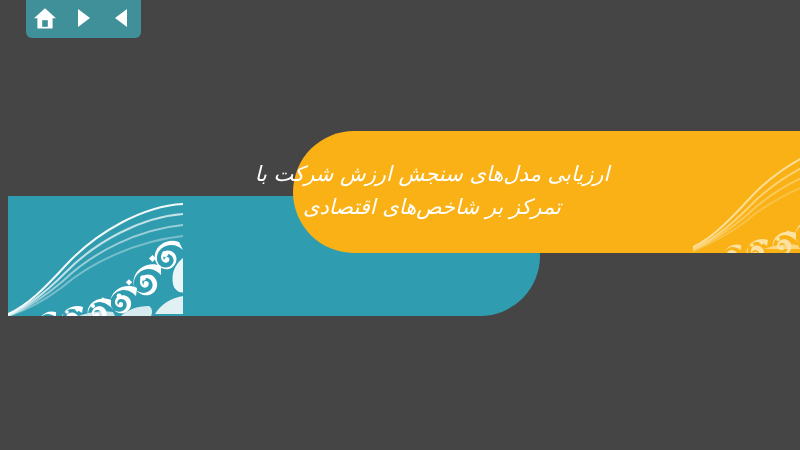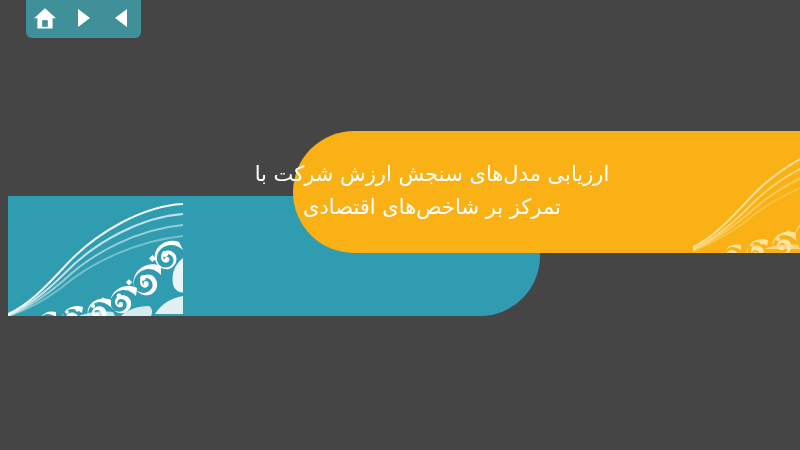--- a/index.html
+++ b/index.html
@@ -15,20 +15,21 @@
     position: relative;
   }
 
   #stage {
     position: absolute;
     inset: 0;
     width: 792px;
     height: 450px;
     background: #454545;
     overflow: hidden;
+    font-style: italic;
   }
 
   
   #nav-bar {
     position: absolute;
     left: 18px;
     top: -6px;
     width: 115px;
     height: 44px;
     background: #3f9099;

